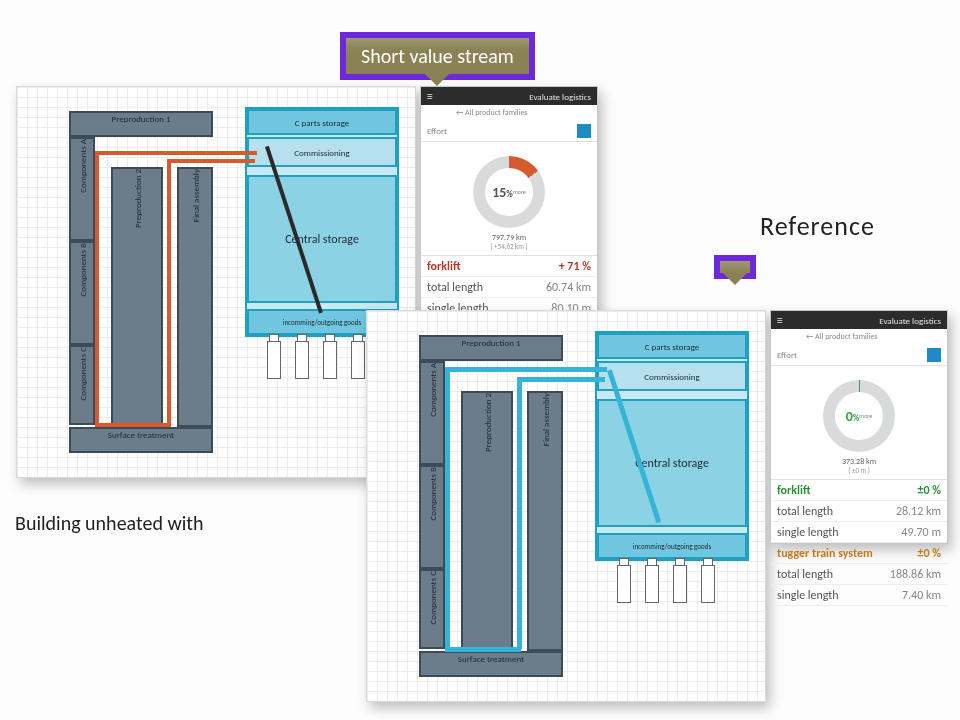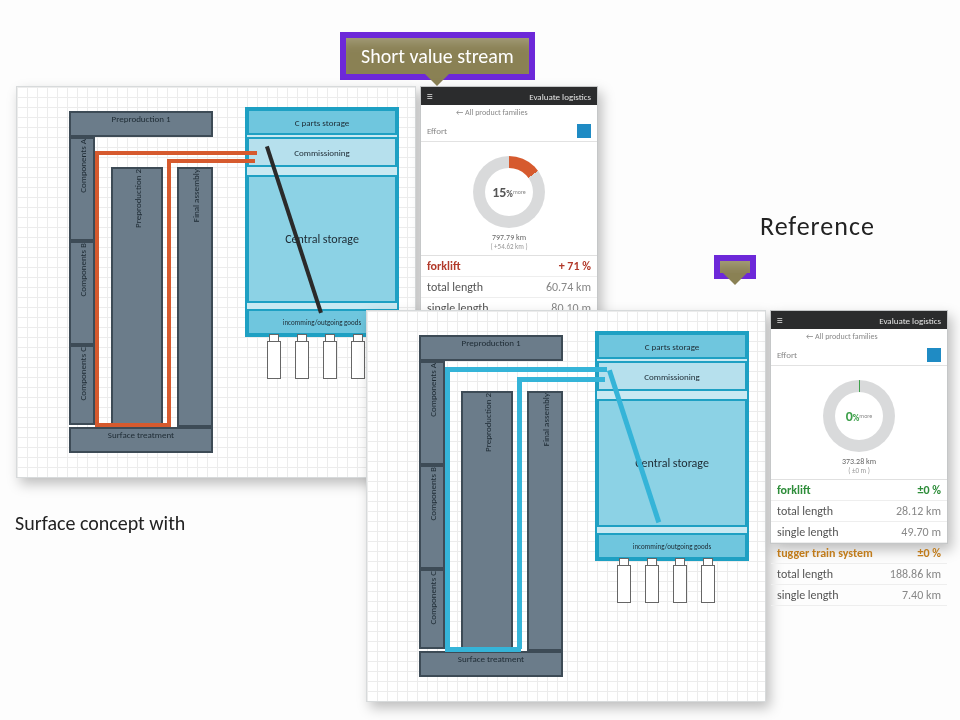--- a/index.html
+++ b/index.html
@@ -49,21 +49,21 @@
   <div class="pointer"></div>
 </div>
 
 <div class="ref">Reference</div>
 
 <div class="tag" style="left:714px;top:255px;">
   <div class="pointer"></div>
 </div>
 
 <div class="caption">
-  <span>Surface concept with</span><br>
+  <span>Building unheated with</span><br>
 </div>
 
 <div class="card" style="left:16px;top:86px;width:398px;height:390px;">
   <div class="grid"></div>
 
   <div class="bld" style="left:52px;top:24px;width:140px;height:22px;">
       <span>Preproduction 1</span>
     </div>
   <div class="bld" style="left:52px;top:50px;width:22px;height:100px;">
       <span class="vtxt">Components A</span>

